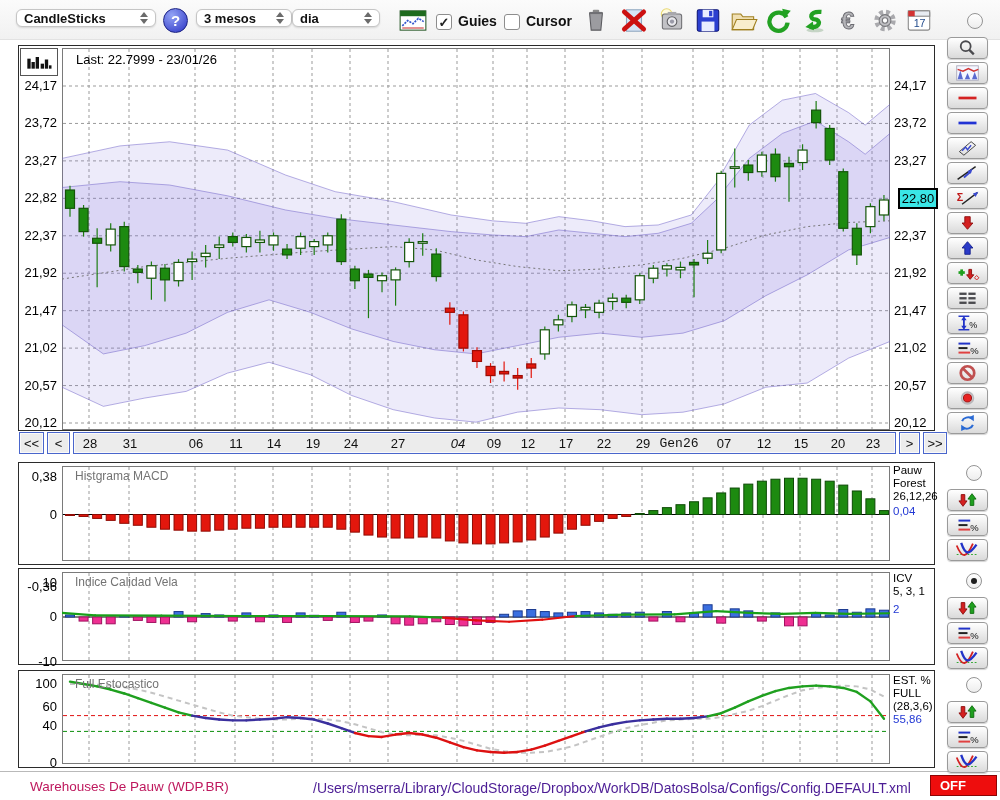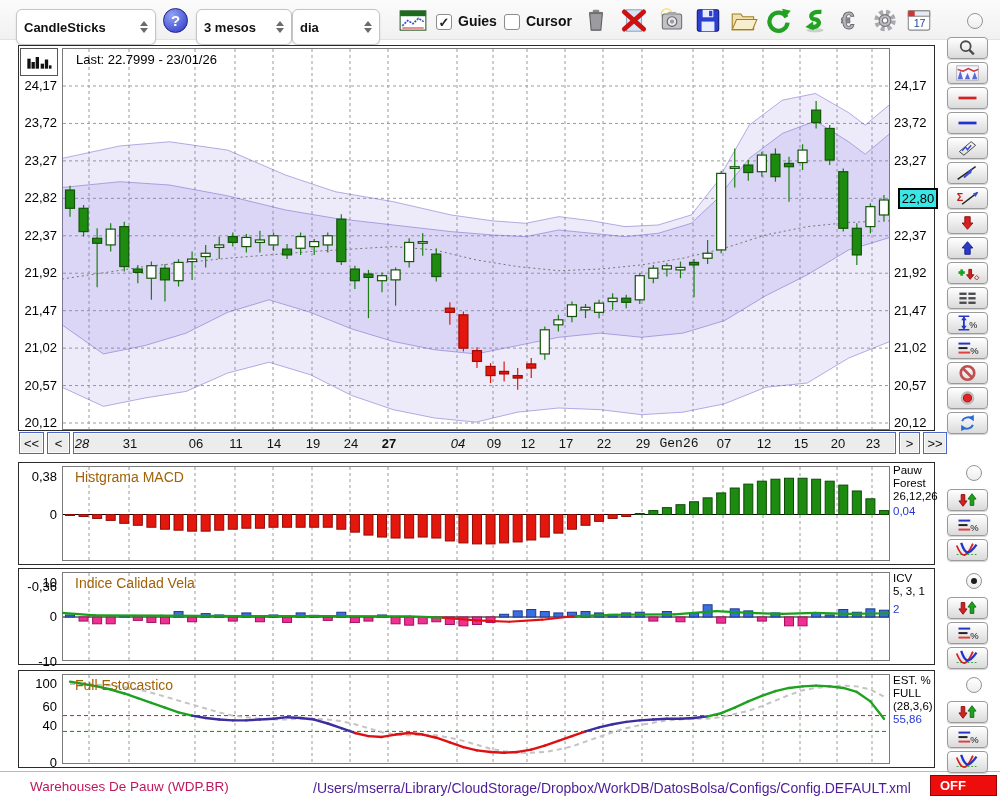--- a/index.html
+++ b/index.html
@@ -1,41 +1,41 @@
 <!DOCTYPE html>
 <html><head>
 <meta charset="utf-8">
 <style>
 *{margin:0;padding:0;box-sizing:border-box}
 html,body{width:1000px;height:800px}
 body{background:#fff;font-family:"Liberation Sans",sans-serif;position:relative;overflow:hidden}
 #stage{position:absolute;left:0;top:0;width:1000px;height:800px}
 .toolbar{position:absolute;left:0;top:0;width:1000px;height:40px;background:linear-gradient(#fbfbfb,#f1f1f1);border-bottom:1px solid #e2e2e2}
-.select{position:absolute;top:9px;height:36px;background:#fff;border:1px solid #c5c5c5;border-radius:6px;box-shadow:0 1px 2px rgba(0,0,0,.13);display:flex;align-items:center;padding:0 7px;font-size:13px;font-weight:700;color:#111}
+.select{position:absolute;top:9px;height:18px;background:#fff;border:1px solid #c5c5c5;border-radius:6px;box-shadow:0 1px 2px rgba(0,0,0,.13);display:flex;align-items:center;padding:0 7px;font-size:13px;font-weight:700;color:#111}
 .select .lbl{flex:1;white-space:nowrap}
 .chev{display:flex;flex-direction:column;gap:2px;margin-left:6px}
 .chev i{display:block;width:0;height:0;border-left:4px solid transparent;border-right:4px solid transparent}
 .chev .up{border-bottom:5px solid #6b6b6b}
 .chev .dn{border-top:5px solid #6b6b6b}
 .help-btn{position:absolute;left:163px;top:8px;width:25px;height:25px;border-radius:50%;background:radial-gradient(circle at 35% 28%,#93a3f5,#2a33c4);color:#fff;font-weight:700;font-size:15px;display:flex;align-items:center;justify-content:center;border:1px solid #1c2384}
 .chkbox{position:absolute;top:14px;width:16px;height:16px;border:1px solid #8d8d8d;border-radius:3px;background:#fff;font-size:13px;font-weight:700;color:#222;display:flex;align-items:center;justify-content:center}
 .chkbox.on::after{content:"\2713"}
 .chklbl{position:absolute;top:13px;font-size:14px;font-weight:700;color:#111}
 .iconbtn{position:absolute;top:7px;width:30px;height:27px}
 .iconbtn svg,.sbtn svg,.legendbox svg,[data-icon] svg{width:100%;height:100%;display:block}
 .frame{position:absolute;border:1px solid #2b2b2b;background:#fff}
 .legendbox{position:absolute;left:20px;top:48px;width:38px;height:28px;border:1px solid #555;background:#fff;z-index:6;padding:3px}
 .lastlbl{position:absolute;left:76px;top:52px;font-size:13px;color:#000;z-index:6}
 .ylab{position:absolute;left:19px;width:38px;font-size:13px;color:#000;text-align:right;z-index:6}
 .ylab-r{position:absolute;left:894px;font-size:13px;color:#000;z-index:6}
 .badge{position:absolute;left:898px;top:188px;width:40px;height:21px;background:#3ae6e6;border:2px solid #000;font-size:13px;color:#000;display:flex;align-items:center;justify-content:center;z-index:7}
 .navbox{position:absolute;top:432px;height:22px;border:1px solid #4a66cc;background:#ececec;box-shadow:inset 0 0 0 1px #fafafa;display:flex;align-items:center;justify-content:center;font-size:13px;color:#111;z-index:6}
 .navstrip{justify-content:flex-start;overflow:hidden}
 .datelab{position:absolute;top:0;height:20px;display:flex;align-items:center;font-size:13px;color:#111;transform:translateX(-50%)}
-.watermark{position:absolute;font-size:14px;color:#a16207;z-index:6;white-space:nowrap}
+.watermark{position:absolute;font-size:12px;color:#737373;z-index:6;white-space:nowrap}
 .ptext{position:absolute;font-size:11.5px;color:#000;line-height:13px;z-index:6;white-space:nowrap}
 .pval{color:#2238d4;margin-top:2px}
 .statusbar{position:absolute;left:0;top:771px;width:1000px;height:29px;background:#fff;border-top:1px solid #b9b9b9}
 .sym{position:absolute;left:30px;top:7px;font-size:13.5px;color:#be185d}
 .cfgpath{position:absolute;left:313px;top:8px;font-size:14px;color:#4c1d95}
 .offbtn{position:absolute;left:930px;top:3px;width:67px;height:21px;background:#ee0d0d;border:1px solid #8d0404;color:#fff;font-weight:700;font-size:13px;display:flex;align-items:center;padding-left:9px}
 .sbtn{position:absolute;left:947px;width:41px;height:22px;border:1px solid #9a9a9a;border-radius:4px;background:linear-gradient(#ffffff,#dadada);box-shadow:0 1px 1px rgba(0,0,0,.18);padding:1px 4px}
 .radio{position:absolute;width:16px;height:16px;border-radius:50%;border:1px solid #949494;background:linear-gradient(#fff,#ededed)}
 .radio.on::after{content:"";position:absolute;left:4px;top:4px;width:6px;height:6px;border-radius:50%;background:#1d1d1d}
 </style>
@@ -166,28 +166,28 @@
           <rect x="29" y="16" width="3" height="4"></rect>
         </g>
       </svg>
     </div>
   <div class="lastlbl">Last: 22.7999 - 23/01/26</div>
   <div class="badge">22,80</div>
 
   <div class="navbox" style="left:19px;width:25px">&lt;&lt;</div>
   <div class="navbox" style="left:47px;width:23px">&lt;</div>
   <div class="navbox navstrip" id="datestrip" style="left:73px;width:823px">
-      <div class="datelab" style="left: 8px; font-style: italic;">28</div>
+      <div class="datelab" style="left: 16px;">28</div>
       <div class="datelab" style="left: 56px;">31</div>
       <div class="datelab" style="left: 122px;">06</div>
       <div class="datelab" style="left: 162px;">11</div>
       <div class="datelab" style="left: 200px;">14</div>
       <div class="datelab" style="left: 239px;">19</div>
       <div class="datelab" style="left: 277px;">24</div>
-      <div class="datelab" style="left: 315px; font-weight: bold;">27</div>
+      <div class="datelab" style="left: 324px;">27</div>
       <div class="datelab" style="left: 384px; font-style: italic;">04</div>
       <div class="datelab" style="left: 420px;">09</div>
       <div class="datelab" style="left: 454px;">12</div>
       <div class="datelab" style="left: 492px;">17</div>
       <div class="datelab" style="left: 530px;">22</div>
       <div class="datelab" style="left: 569px;">29</div>
       <div class="datelab" style="left: 605px; font-family: Liberation Mono, monospace;">Gen26</div>
       <div class="datelab" style="left: 650px;">07</div>
       <div class="datelab" style="left: 690px;">12</div>
       <div class="datelab" style="left: 727px;">15</div>

